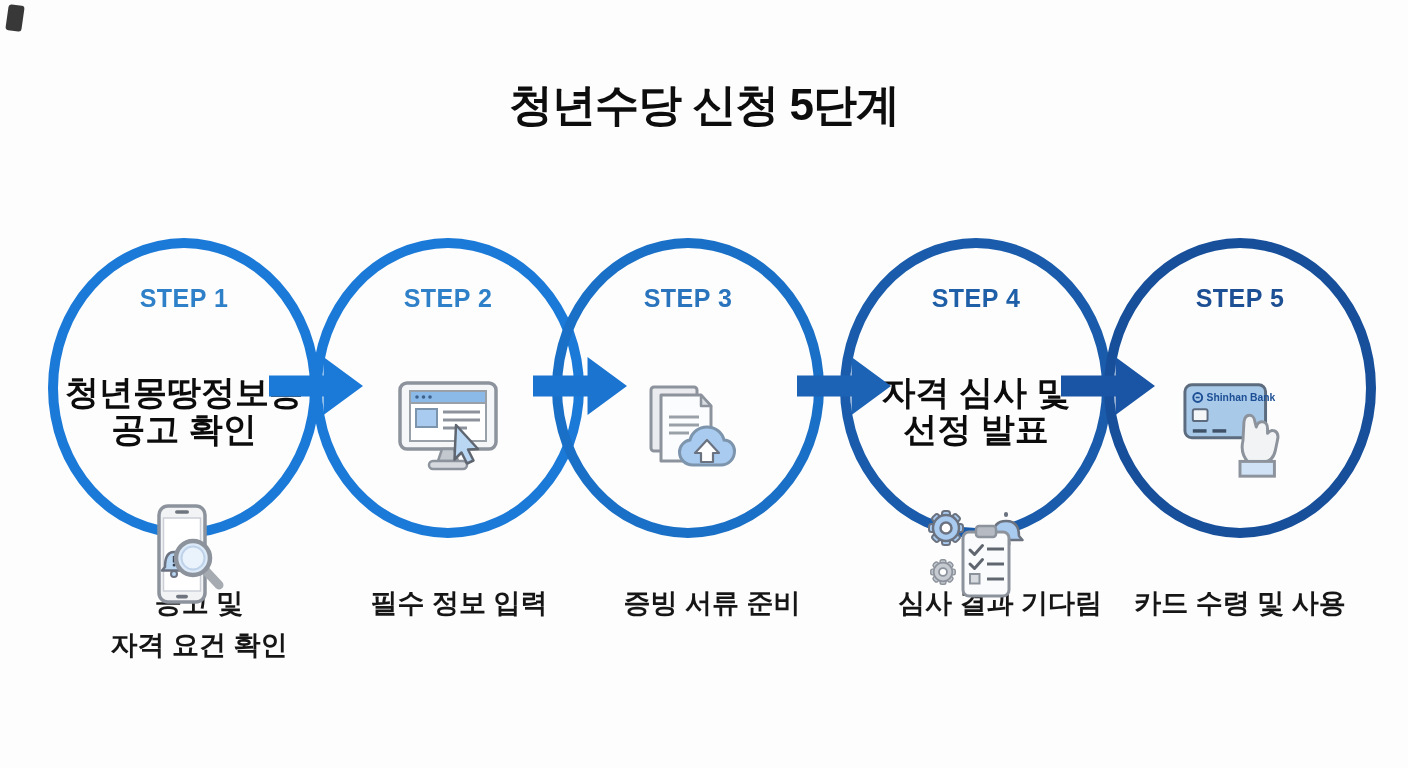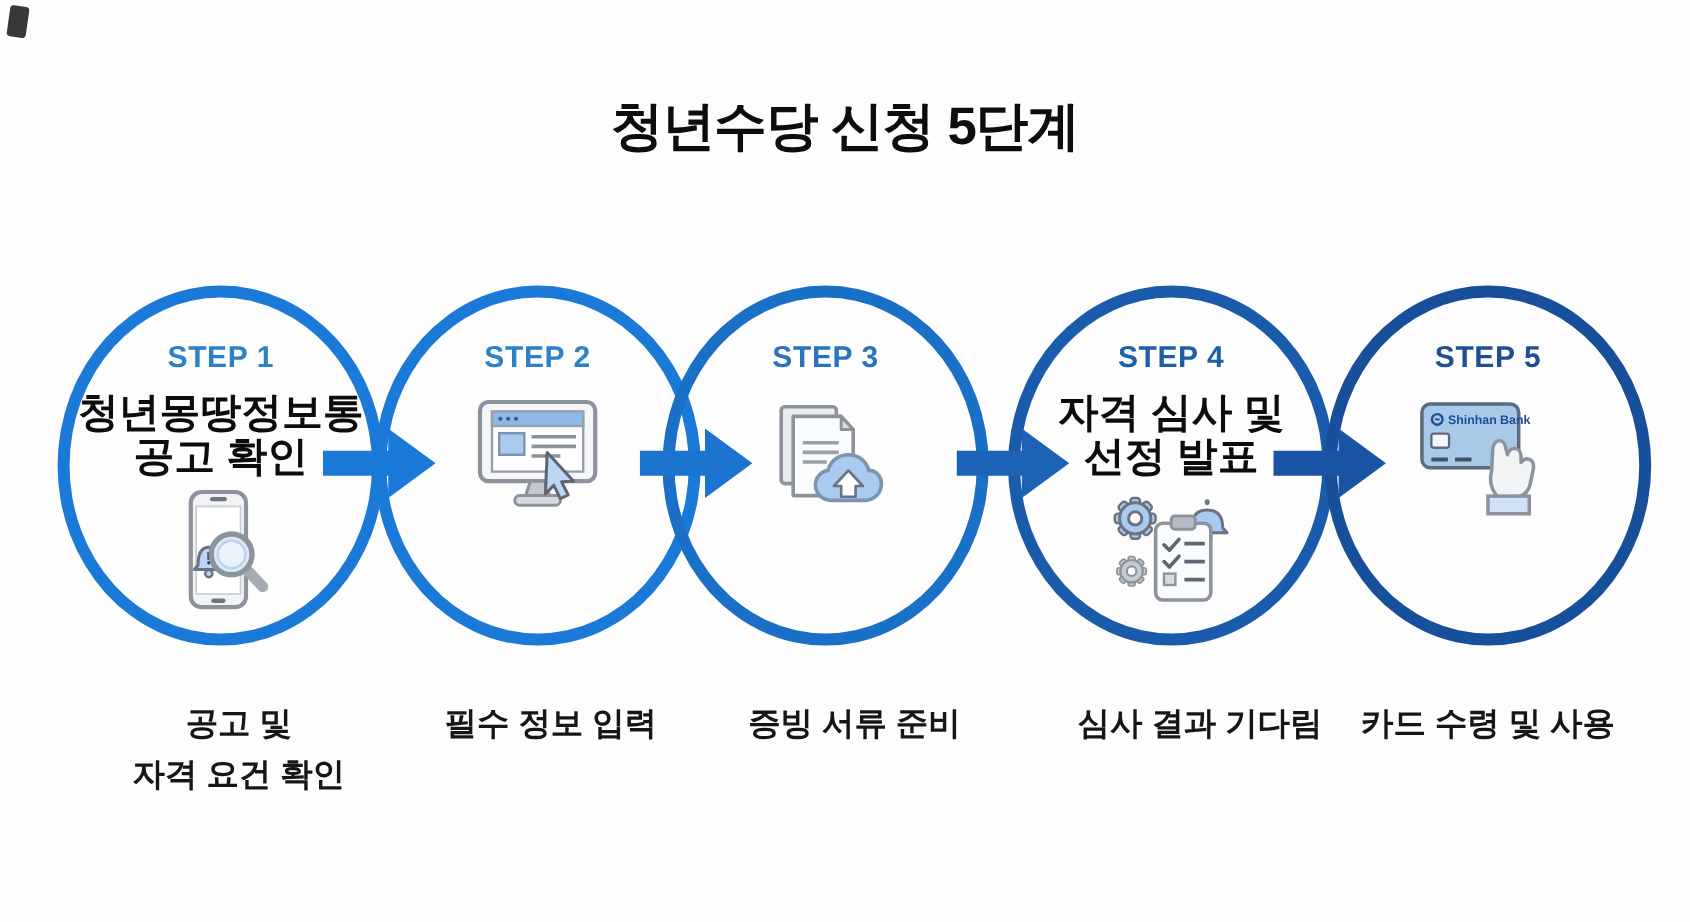--- a/index.html
+++ b/index.html
@@ -21,20 +21,21 @@
     color: var(--title_color, #0d0d0d);
   }
   .step {
     position: absolute; top: 238px; width: 272px; height: 300px;
     border: 10px solid var(--circle-color, #1b7ad8);
     border-radius: 50%;
     background: transparent;
     display: flex; flex-direction: column; align-items: center;
     padding-top: 36px;
     z-index: 2;
+    gap: 48px;
   }
   .step-label {
     font-size: 25px; font-weight: 700; letter-spacing: .5px;
     color: var(--label-color, #2e80c8);
     margin-bottom: 13px;
   }
   .step-title {
     font-size: 34px; font-weight: 800; line-height: 37px;
     text-align: center; white-space: pre-line; color: #0c0c0c;
     margin-bottom: 5px;

